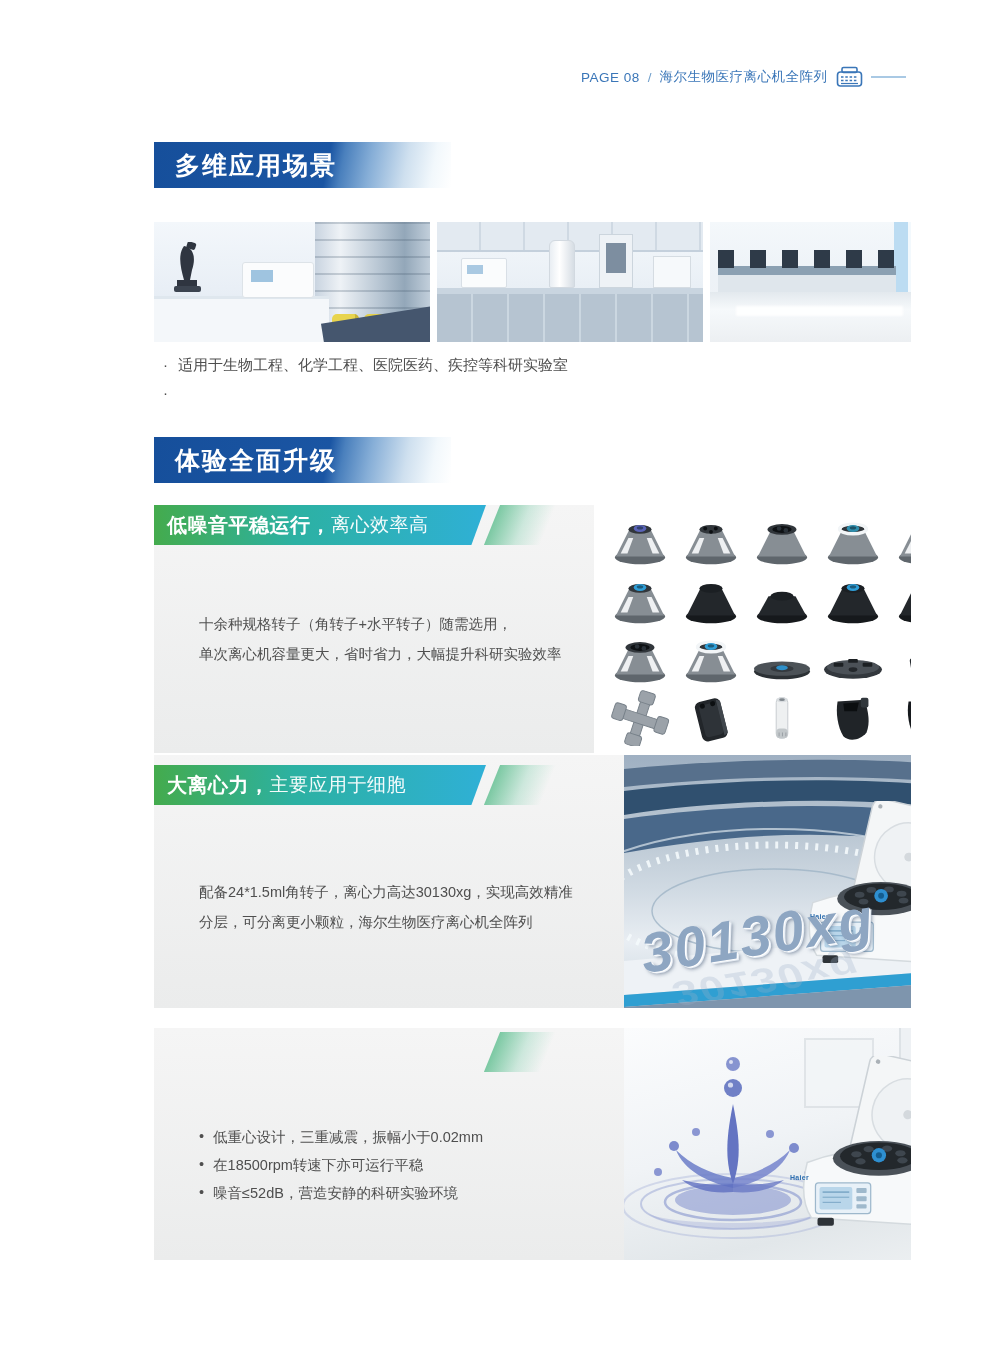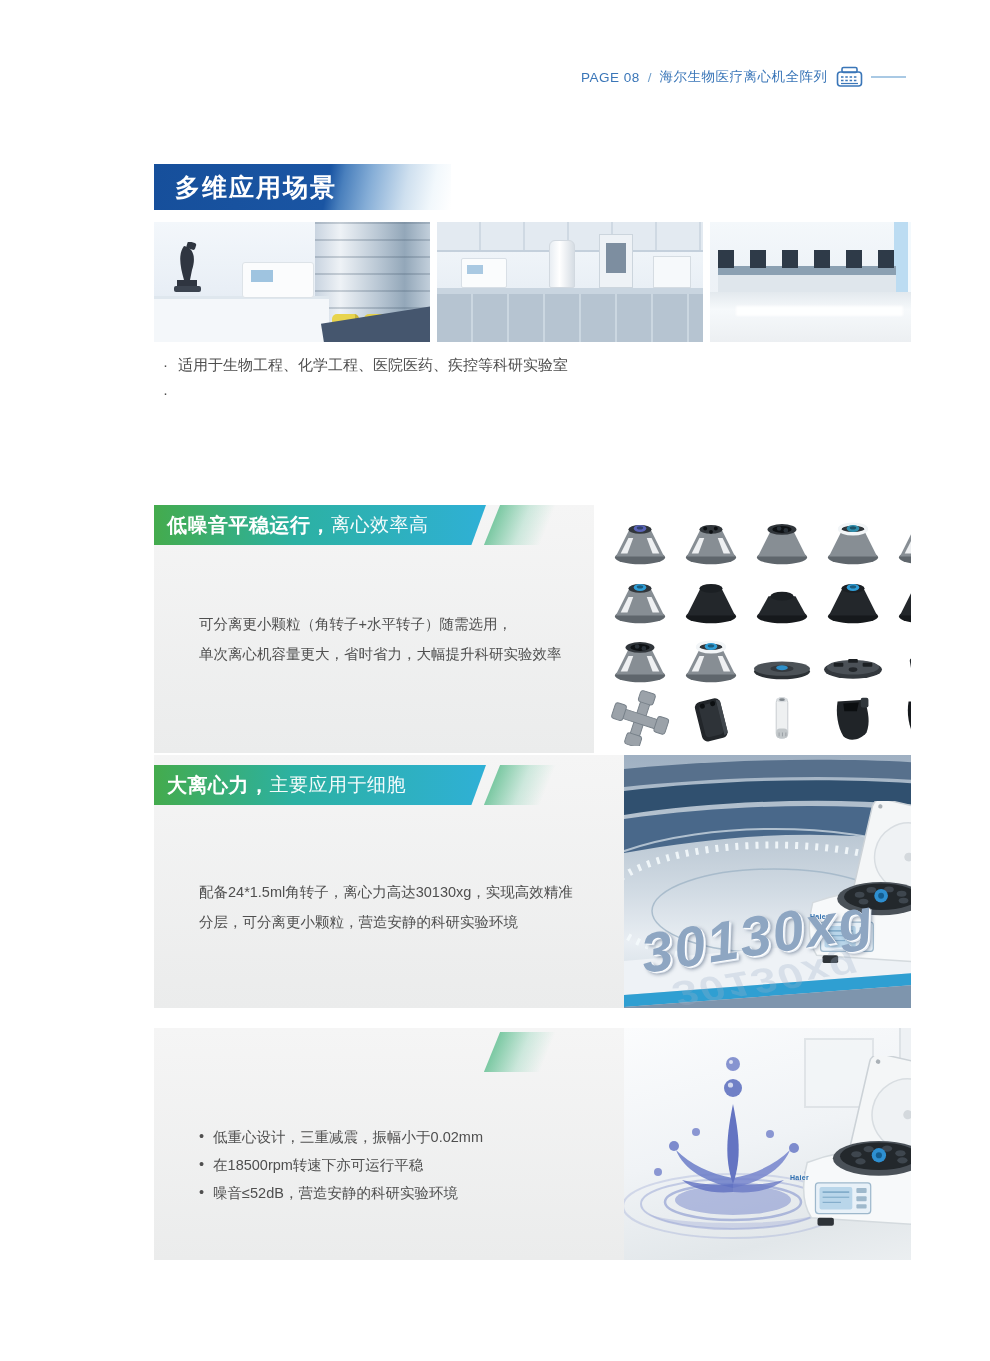--- a/index.html
+++ b/index.html
@@ -13,21 +13,21 @@
   .page-header .htext { color:#3a76b8; font-size:13.5px; letter-spacing:.5px; white-space:nowrap; }
   .page-header .hsep { color:#6f9ecb; font-size:13.5px; }
   .page-header .hicon svg { display:block; }
   .page-header .hline { width:50px; height:2px; background:#a9c9e4; margin-right:5px; }
 
   
   .section-banner { position:absolute; left:75px; width:297px; height:46px;
     display:flex; align-items:center; padding-left:21px;
     background:linear-gradient(101deg,#164f9b 0%,#1a55a3 58%,#4a80bd 63%,#86aed7 72%,#cfe0ef 84%,#f2f8fc 93%,#ffffff 100%); }
   .section-banner .stitle { color:#ffffff; font-size:25px; font-weight:bold; letter-spacing:2px; white-space:nowrap; }
-  .banner-apps { top:164px; }
+  .banner-apps { top:142px; }
   .banner-upgrade { top:437px; }
 
   
   .photos { position:absolute; left:75px; top:222px; width:815px; height:120px; display:flex; gap:7px; }
   .photo { position:relative; height:120px; overflow:hidden; background:#eef3f8; }
   .photo.p1 { width:276px; }
   .photo.p2 { width:266px; }
   .photo.p3 { width:258px; }
   .ph { position:absolute; }
 
@@ -207,29 +207,32 @@
   <ul class="app-bullets">
     <li>
         <span class="dot">·</span>
         <span>适用于生物工程、化学工程、医院医药、疾控等科研实验室</span>
       </li>
     <li>
         <span class="dot">·</span>
       </li>
   </ul>
 
+  <div class="section-banner banner-upgrade">
+    <span class="stitle">体验全面升级</span>
+  </div>
 
   <section class="feature row1">
     <div class="fbanner">
       <span class="bold">低噪音平稳运行，</span>
       <span class="light">离心效率高</span>
     </div>
     <div class="fwedge"></div>
     <div class="ftext">
-      <p>可分离更小颗粒（角转子+水平转子）随需选用，</p>
+      <p>十余种规格转子（角转子+水平转子）随需选用，</p>
       <p>单次离心机容量更大，省时省力，大幅提升科研实验效率</p>
     </div>
     <div class="rotor-card">
         <div class="rotor-cell">
           <svg viewBox="0 0 72 58">
             <ellipse cx="36" cy="46" rx="26" ry="7" fill="#5f666c"></ellipse>
             <polygon points="11,45 25,17 47,17 61,45" fill="#878e94"></polygon>
             <polygon points="16,42 24,26 29,26 23,42" fill="#fafbfc" opacity=".9"></polygon>
             <polygon points="56,42 48,26 43,26 49,42" fill="#fafbfc" opacity=".9"></polygon>
             <ellipse cx="36" cy="17" rx="12" ry="4.5" fill="#31363b"></ellipse>
@@ -429,21 +432,21 @@
   </section>
 
   <section class="feature row2">
     <div class="fbanner">
       <span class="bold">大离心力，</span>
       <span class="light">主要应用于细胞</span>
     </div>
     <div class="fwedge"></div>
     <div class="ftext">
       <p>配备24*1.5ml角转子，离心力高达30130xg，实现高效精准</p>
-      <p>分层，可分离更小颗粒，营造安静的科研实验环境</p>
+      <p>分层，可分离更小颗粒，海尔生物医疗离心机全阵列</p>
     </div>
     <div class="force-img">
       <svg class="fbg" viewBox="0 0 345 253" preserveAspectRatio="none">
         <path d="M0,14 C120,2 260,2 345,12 L345,30 C250,18 110,20 0,32 Z" fill="#57708c"></path>
         <path d="M0,36 C120,22 260,22 345,34 L345,56 C240,40 100,44 0,60 Z" fill="#30506f"></path>
         <path d="M0,64 C130,46 250,48 345,62 L345,96 C230,72 120,76 0,98 Z" fill="#49688a"></path>
         <ellipse cx="150" cy="152" rx="215" ry="78" fill="none" stroke="#e8eff5" stroke-width="2" opacity=".65"></ellipse>
         <ellipse cx="150" cy="150" rx="172" ry="60" fill="none" stroke="#f4f9fc" stroke-width="7" stroke-dasharray="3 7" opacity=".9"></ellipse>
         <ellipse cx="150" cy="156" rx="122" ry="42" fill="none" stroke="#9fb4c6" stroke-width="1.5" opacity=".8"></ellipse>
         <polygon points="0,206 330,178 345,186 345,214 0,240" fill="#eef2f6"></polygon>

